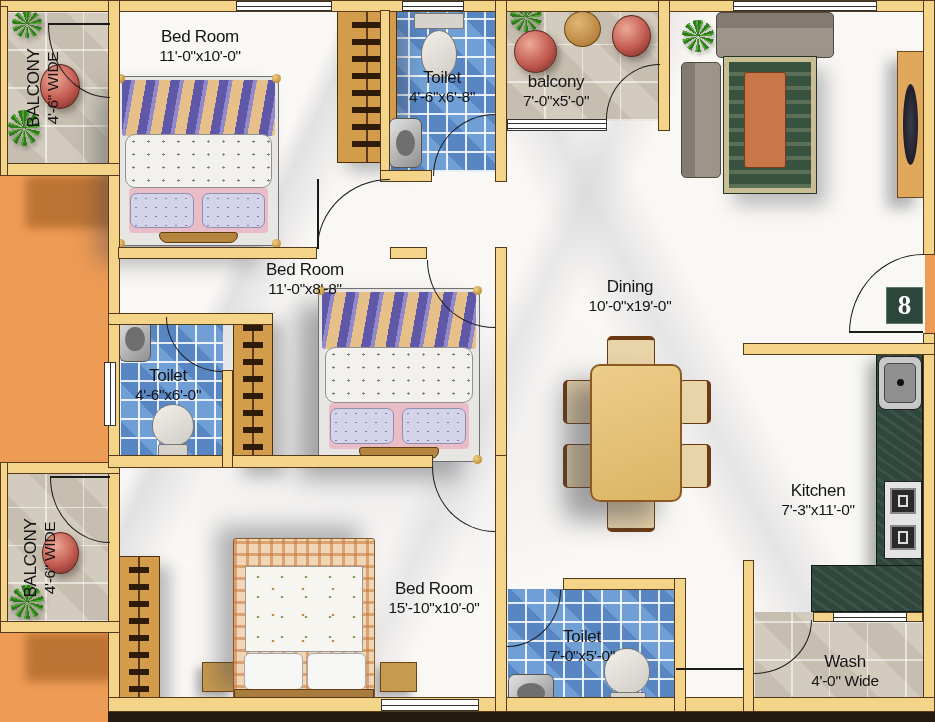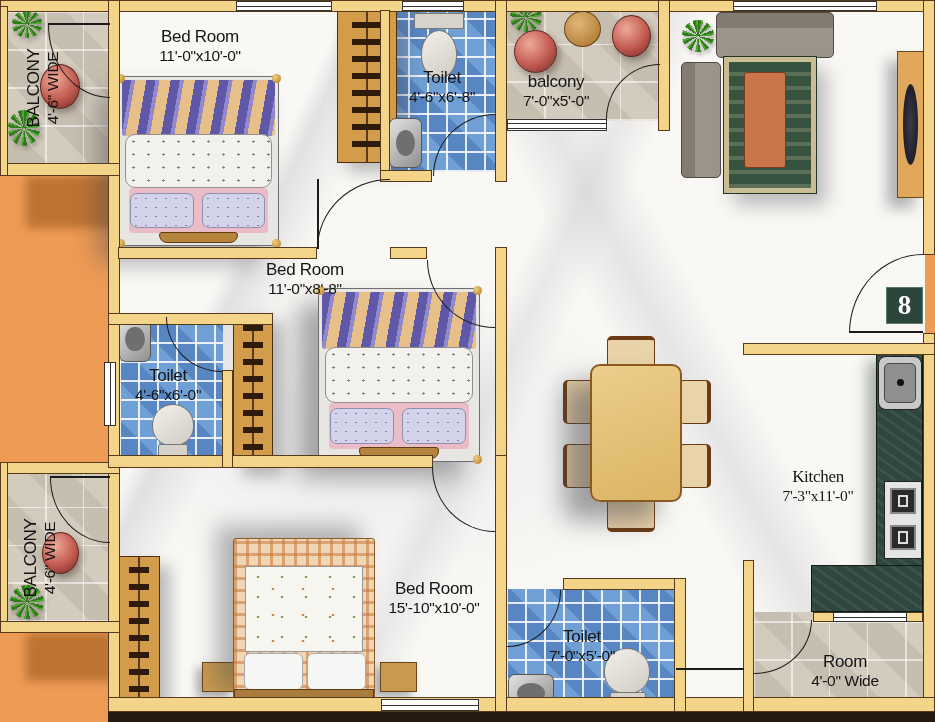--- a/index.html
+++ b/index.html
@@ -277,36 +277,40 @@
     <div class="d">7'-0"x5'-0"</div>
   </div>
   <div class="abs rlabel" style="left:238px;top:260px;width:134px;">
     <div class="n">Bed Room</div>
     <div class="d">11'-0"x8'-8"</div>
   </div>
   <div class="abs rlabel" style="left:112px;top:366px;width:112px;">
     <div class="n">Toilet</div>
     <div class="d">4'-6"x6'-0"</div>
   </div>
-  <div class="abs rlabel" style="left:762px;top:467px;width:112px;font-family:Liberation Serif, serif;">
+  <div class="abs rlabel" style="left:572px;top:277px;width:116px;">
+    <div class="n">Dining</div>
+    <div class="d">10'-0"x19'-0"</div>
+  </div>
+  <div class="abs rlabel" style="left:762px;top:481px;width:112px;">
     <div class="n">Kitchen</div>
     <div class="d">7'-3"x11'-0"</div>
   </div>
   <div class="abs rlabel vlabel" style="left:-33px;top:537px;width:150px;height:42px;">
     <div class="n">BALCONY</div>
     <div class="d">4'-6" WIDE</div>
   </div>
   <div class="abs rlabel" style="left:367px;top:579px;width:134px;">
     <div class="n">Bed Room</div>
     <div class="d">15'-10"x10'-0"</div>
   </div>
   <div class="abs rlabel" style="left:526px;top:627px;width:112px;">
     <div class="n">Toilet</div>
     <div class="d">7'-0"x5'-0"</div>
   </div>
   <div class="abs rlabel" style="left:789px;top:652px;width:112px;">
-    <div class="n">Room</div>
+    <div class="n">Wash</div>
     <div class="d">4'-0" Wide</div>
   </div>
 
   <div class="abs badge" style="left:886px;top:287px;width:37px;height:37px;">8</div>
 
 </div>
 
 </body></html>

